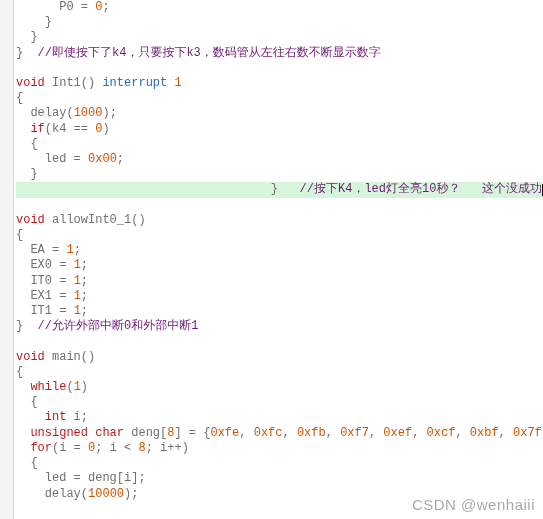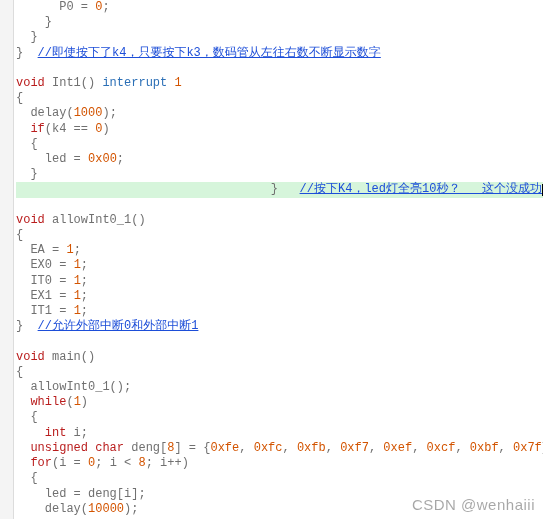--- a/index.html
+++ b/index.html
@@ -33,21 +33,21 @@
   }
   .hl {
     background: #d6f5db;
     display: block;
     width: 100%;
     text-align: right;
   }
   .kw  { color: #b91c1c; }
   .kw2 { color: #2b6fb6; }
   .num { color: #d35400; }
-  .cmt { color: #1d4ed8; text-decoration: underline; }
+  .cmt { color: #701a75; }
   .id  { color: #707070; }
   .caret {
     display: inline-block;
     width: 1px; height: 12px;
     background: #000;
     vertical-align: text-bottom;
   }
   .watermark {
     position: absolute;
     right: 8px; bottom: 6px;
@@ -80,21 +80,20 @@
     <div class="line"><span class="id">{</span></div>
     <div class="line">  <span class="id">EA = </span><span class="num">1</span><span class="id">;</span></div>
     <div class="line">  <span class="id">EX0 = </span><span class="num">1</span><span class="id">;</span></div>
     <div class="line">  <span class="id">IT0 = </span><span class="num">1</span><span class="id">;</span></div>
     <div class="line">  <span class="id">EX1 = </span><span class="num">1</span><span class="id">;</span></div>
     <div class="line">  <span class="id">IT1 = </span><span class="num">1</span><span class="id">;</span></div>
     <div class="line"><span class="id">}  </span><span class="cmt">//允许外部中断0和外部中断1</span></div>
     <div class="line">&nbsp;</div>
     <div class="line"><span class="kw">void</span><span class="id"> main()</span></div>
     <div class="line"><span class="id">{</span></div>
-    <div class="line">  <span class="id">allowInt0_1();</span></div>
     <div class="line">  <span class="kw">while</span><span class="id">(</span><span class="num">1</span><span class="id">)</span></div>
     <div class="line">  <span class="id">{</span></div>
     <div class="line">    <span class="kw">int</span><span class="id"> i;</span></div>
     <div class="line">  <span class="kw">unsigned</span><span class="id"> </span><span class="kw">char</span><span class="id"> deng[</span><span class="num">8</span><span class="id">] = {</span><span class="num">0xfe</span><span class="id">, </span><span class="num">0xfc</span><span class="id">, </span><span class="num">0xfb</span><span class="id">, </span><span class="num">0xf7</span><span class="id">, </span><span class="num">0xef</span><span class="id">, </span><span class="num">0xcf</span><span class="id">, </span><span class="num">0xbf</span><span class="id">, </span><span class="num">0x7f</span><span class="id">};</span></div>
     <div class="line">  <span class="kw">for</span><span class="id">(i = </span><span class="num">0</span><span class="id">; i &lt; </span><span class="num">8</span><span class="id">; i++)</span></div>
     <div class="line">  <span class="id">{</span></div>
     <div class="line">    <span class="id">led = deng[i];</span></div>
     <div class="line">    <span class="id">delay(</span><span class="num">10000</span><span class="id">);</span></div>
   </div>
 <div class="watermark">CSDN @wenhaiii</div>

